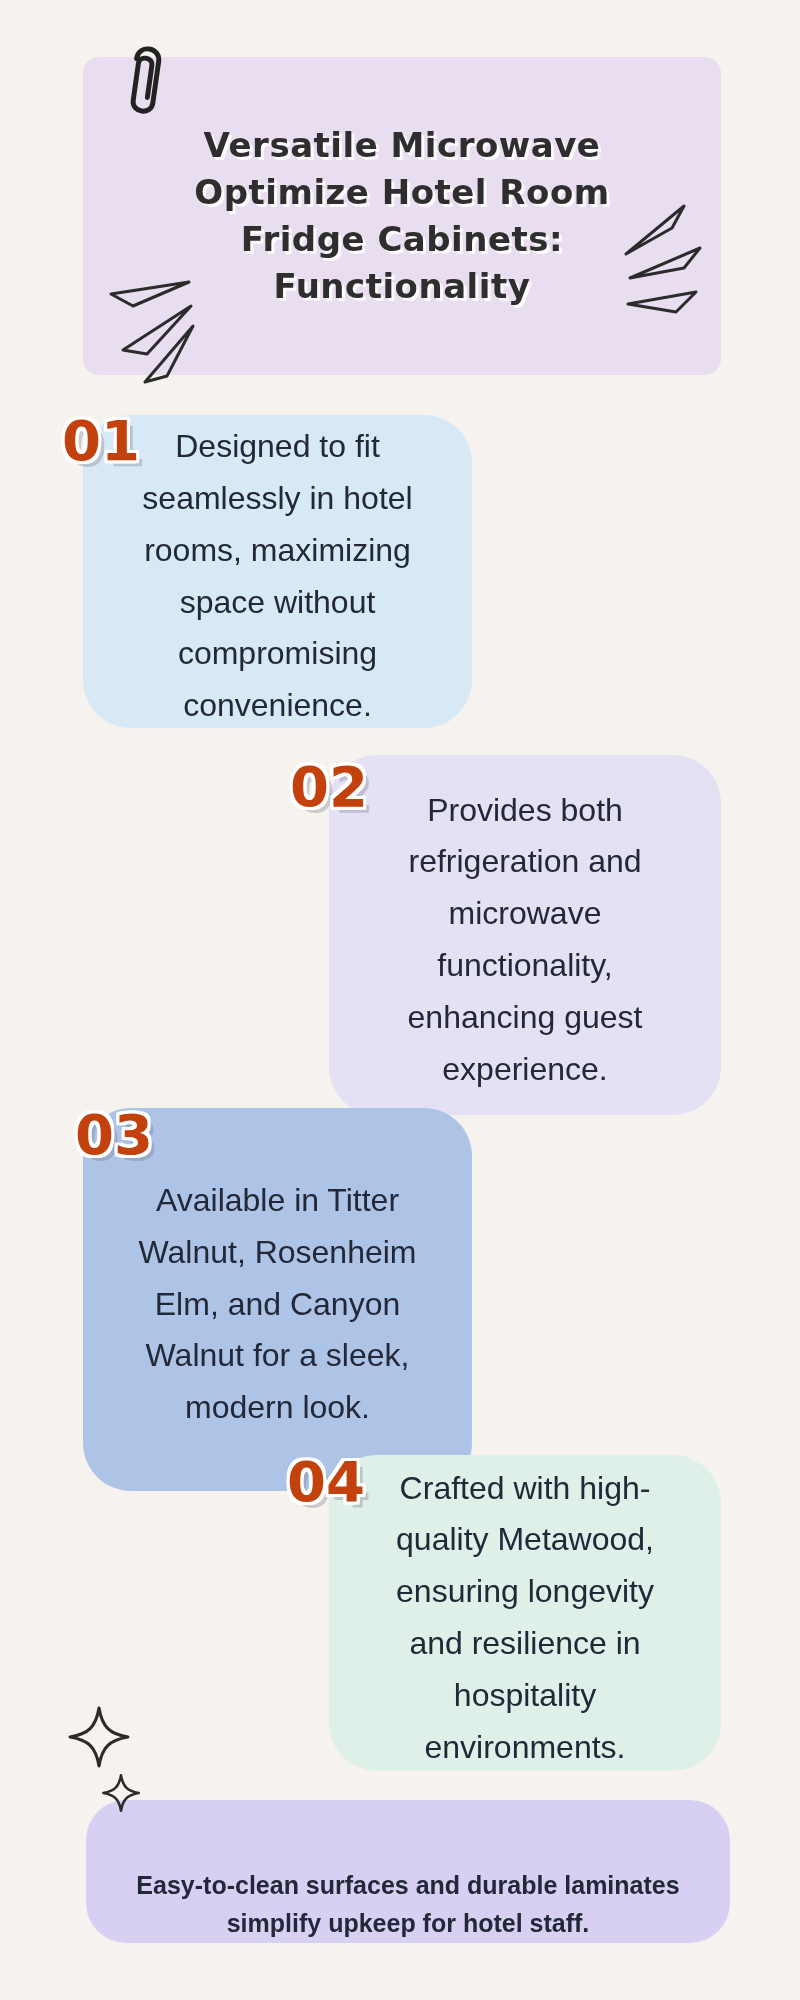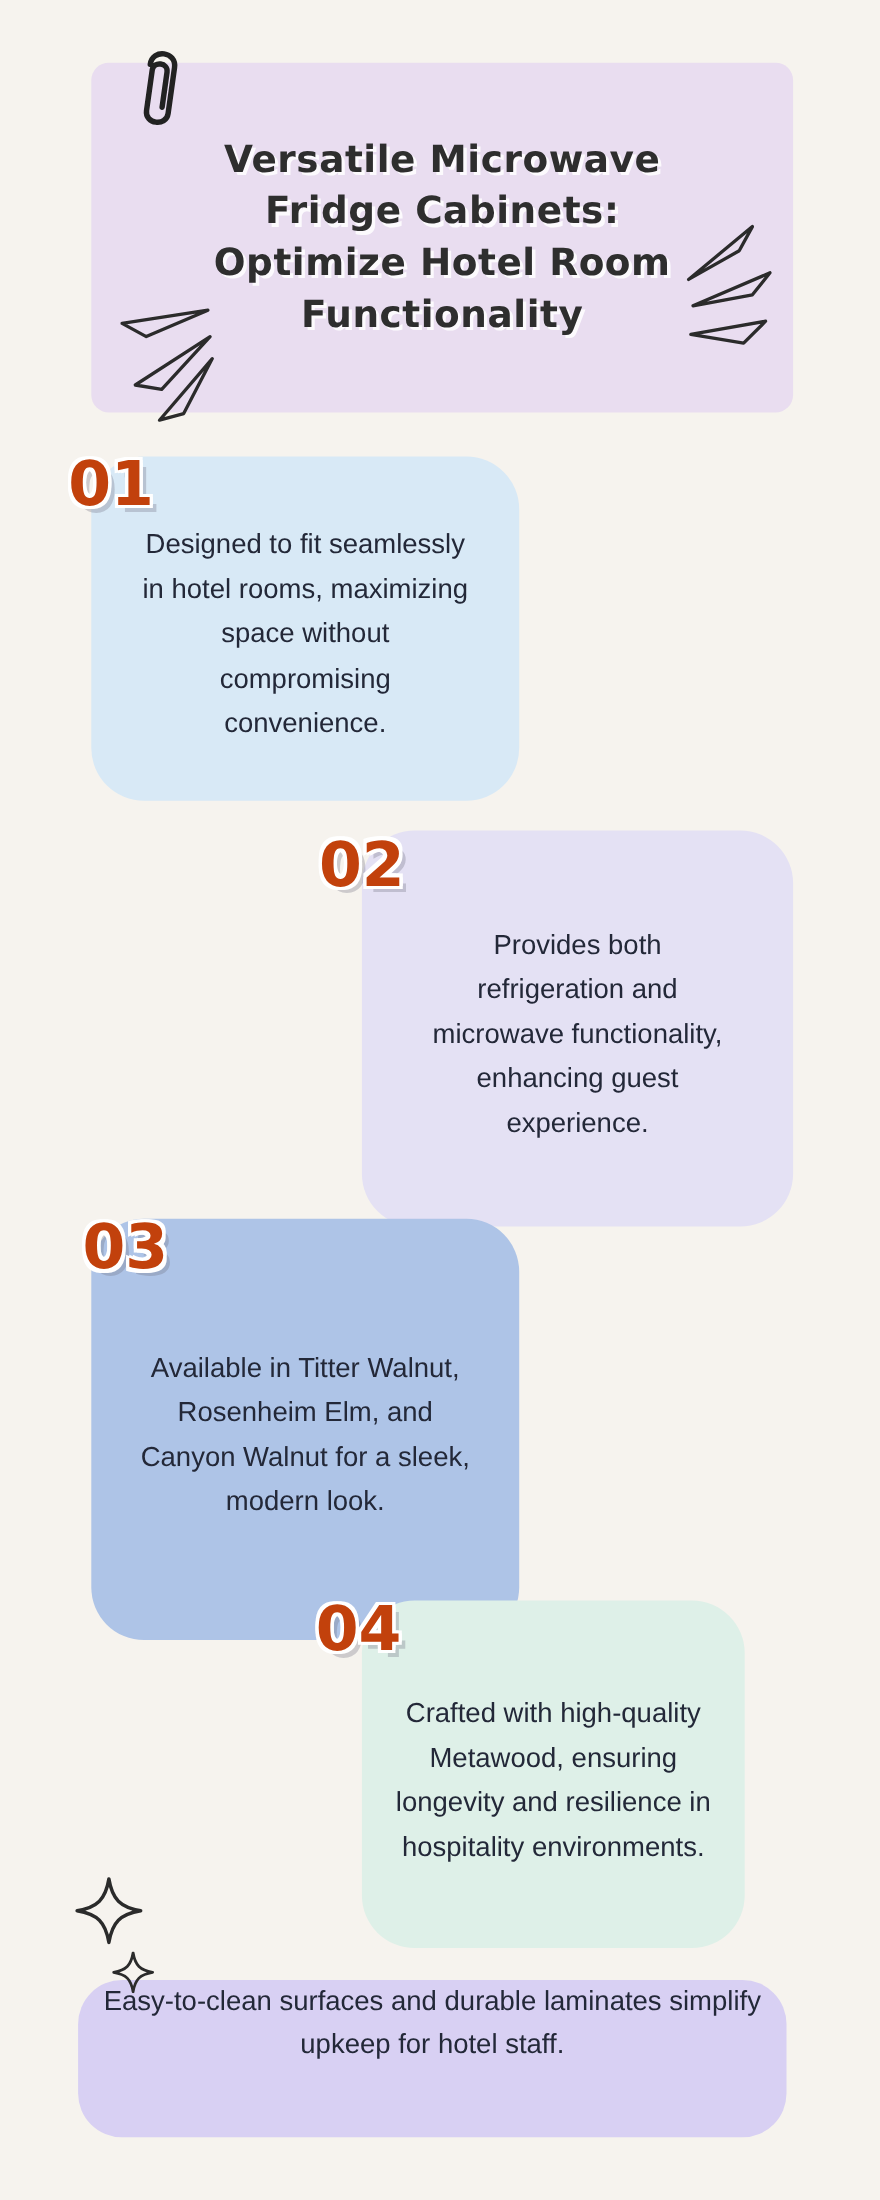--- a/index.html
+++ b/index.html
@@ -46,32 +46,32 @@
 
   
   .card {
     position: absolute;
     border-radius: 48px;
     display: flex; align-items: center; justify-content: center;
     text-align: center;
     z-index: 1;
   }
   .card-text {
-    font-size: 25px;
+    font-size: 32px;
     line-height: 1.62;
     color: #232838;
     padding-top: 10px;
   }
   .card-1 { left: 83px;  top: 415px;  width: 389px; height: 313px; }
   .card-1 .card-text { max-width: 302px; }
   .card-2 { left: 329px; top: 755px;  width: 392px; height: 360px; }
   .card-2 .card-text { max-width: 282px; }
   .card-3 { left: 83px;  top: 1108px; width: 389px; height: 383px; }
   .card-3 .card-text { max-width: 300px; }
-  .card-4 { left: 329px; top: 1455px; width: 348px; height: 316px; }
+  .card-4 { left: 329px; top: 1455px; width: 392px; height: 316px; }
   .card-4 .card-text { max-width: 316px; }
 
   .num {
     position: absolute;
     z-index: 3;
     font-family: "DejaVu Sans", sans-serif;
     font-weight: 800;
     font-size: 56px;
     line-height: 1;
     color: #c2410c;
@@ -83,44 +83,45 @@
        6px  6px 0 rgba(110,110,125,0.30);
   }
   .num-1 { left: 62px;  top: 413px; }
   .num-2 { left: 290px; top: 759px; }
   .num-3 { left: 75px;  top: 1107px; }
   .num-4 { left: 287px; top: 1454px; }
 
   
   .footer-card {
     position: absolute;
-    left: 71px; top: 1800px;
+    left: 86px; top: 1800px;
     width: 644px; height: 143px;
     border-radius: 40px;
-    display: flex; align-items: flex-start; justify-content: center;
+    display: flex; align-items: flex-end; justify-content: center;
     text-align: center;
     z-index: 2;
+    font-weight: bold;
   }
   .footer-text {
     font-size: 25px;
     line-height: 1.55;
     color: #232838;
     max-width: 600px;
   }
 </style>
 </head>
 <body>
 
 <div class="canvas" style="background-color: rgb(246, 243, 238);">
 
   <section class="header-card" style="background-color: rgb(233, 221, 240);">
     <h1 class="title">
       <span class="title-line">Versatile Microwave</span>
+      <span class="title-line">Optimize Hotel Room</span>
       <span class="title-line">Fridge Cabinets:</span>
-      <span class="title-line">Optimize Hotel Room</span>
       <span class="title-line">Functionality</span>
     </h1>
   </section>
 
   <div class="deco paperclip">
     <svg viewBox="0 0 44 76" fill="none" stroke="#222222" stroke-width="4" stroke-linecap="round" stroke-linejoin="round">
       <path d="M14 24 C14 12 32 12 32 24 L32 58 C32 68 16 68 16 58 L16 28 C16 21 27 21 27 28 L27 54"></path>
     </svg>
   </div>
 

